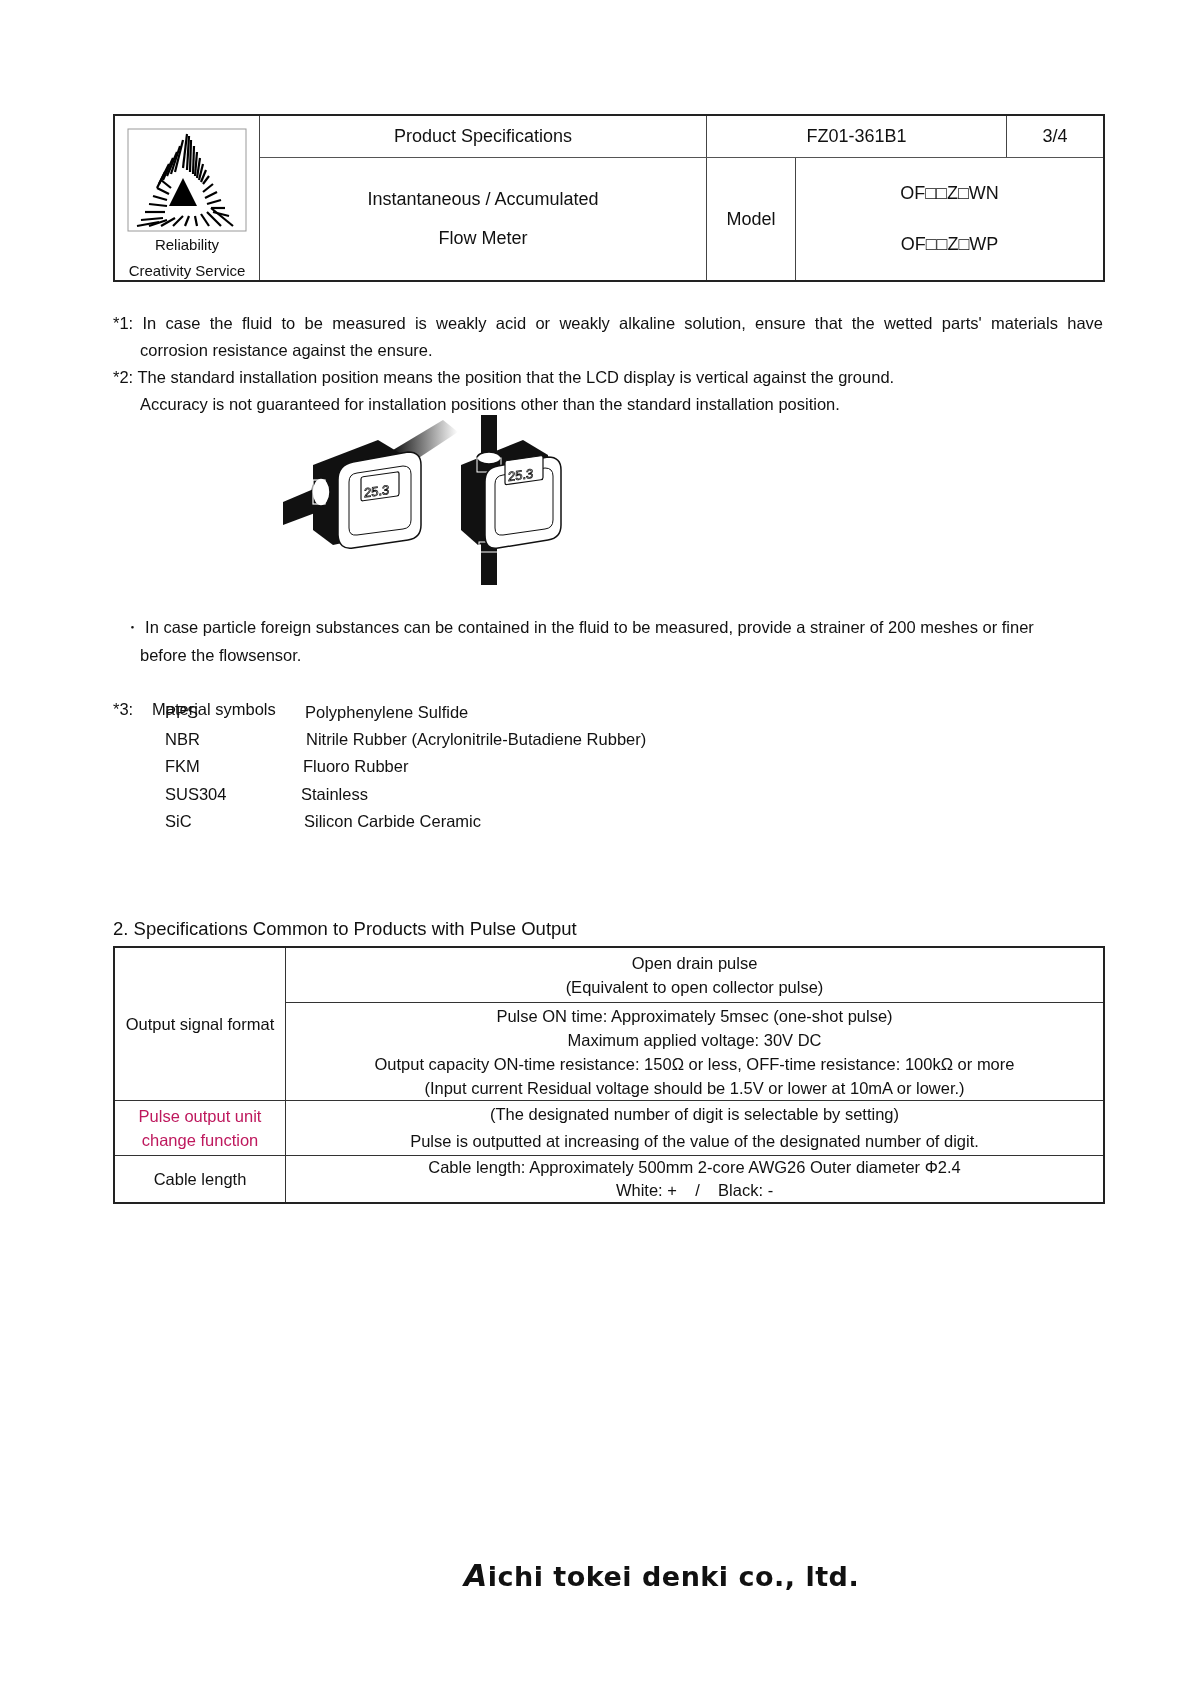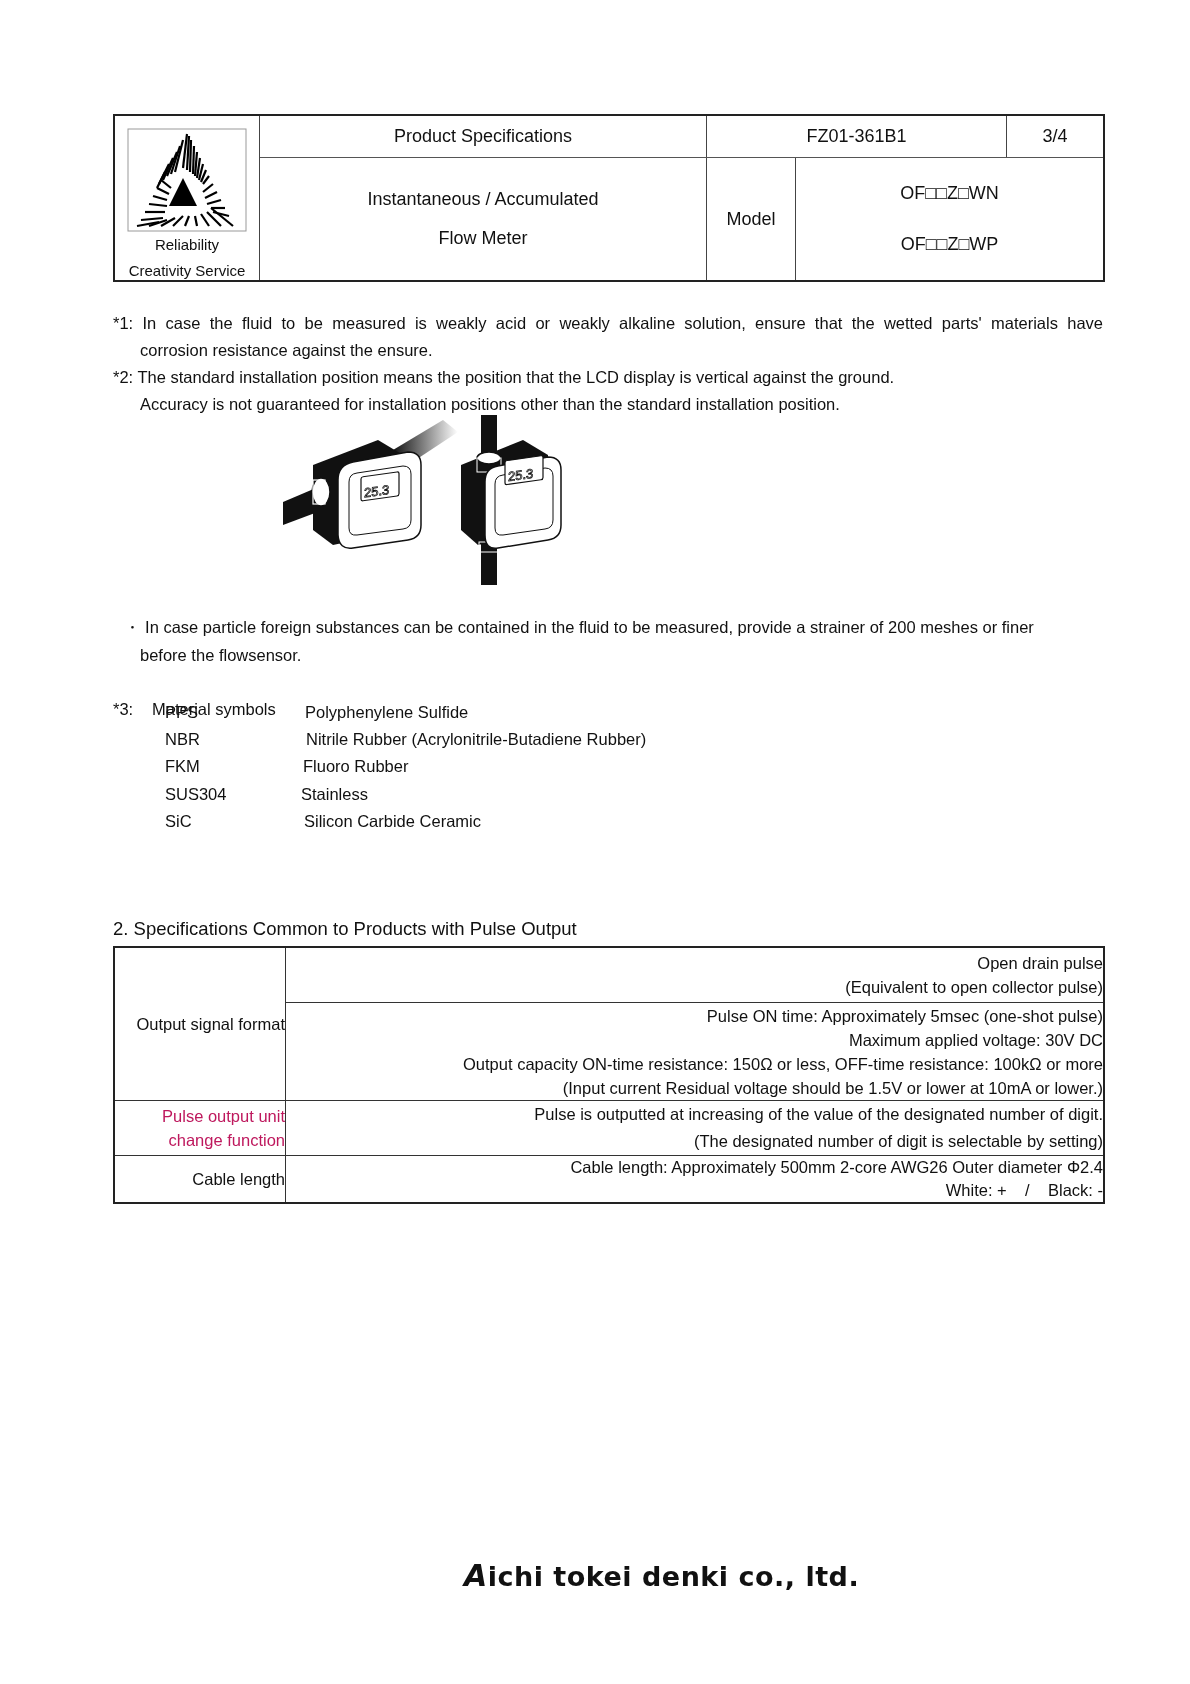--- a/index.html
+++ b/index.html
@@ -9,21 +9,21 @@
   .hdr { position:absolute; left:113px; top:114px; width:992px; height:168px; border:2px solid #222; box-sizing:border-box; }
   .hdr .cell { position:absolute; box-sizing:border-box; display:flex; align-items:center; justify-content:center; text-align:center; font-size:18px; }
   .vline { position:absolute; background:#444; width:1px; }
   .hline { position:absolute; background:#555; height:1px; }
   .logo-txt { font-size:15px; position:absolute; width:144px; text-align:center; left:0; }
   .note { position:absolute; font-size:16.5px; line-height:20px; white-space:nowrap;margin-top:24px; }
   .justify { text-align:justify; text-align-last:justify; white-space:normal; }
   .mat { position:absolute; font-size:16.5px; white-space:nowrap; }
   .sec-title { position:absolute; left:113px; top:918px; font-size:18.5px; }
   .ptable { position:absolute; left:113px; top:946px; width:992px; height:258px; border:2px solid #222; box-sizing:border-box; }
-  .pcell { position:absolute; box-sizing:border-box; text-align:center; font-size:16.5px; line-height:24px; display:flex; flex-direction:column; justify-content:center; align-items:flex-end; }
+  .pcell { position:absolute; box-sizing:border-box; text-align:center; font-size:16.5px; line-height:24px; display:flex; flex-direction:column; justify-content:center; align-items:center; }
   .gray { color:#be185d; }
   .footer { position:absolute; left:464px; top:1558px; font-family:"DejaVu Sans", sans-serif; font-weight:bold; font-size:27px; letter-spacing:0.5px; white-space:nowrap; }
 </style>
 </head>
 <body>
 
 <div class="hdr">
 
   <div class="cell" style="left:0;top:0;width:144px;height:164px;display:block;margin-top:8px;">
     <svg width="120" height="104" viewBox="0 0 120 104" style="position:absolute;left:12px;top:4px;">
@@ -168,22 +168,22 @@
     <span>Maximum applied voltage: 30V DC</span>
     <span>Output capacity ON-time resistance: 150Ω or less, OFF-time resistance: 100kΩ or more</span>
     <span>(Input current Residual voltage should be 1.5V or lower at 10mA or lower.)</span>
   </div>
 
   <div class="pcell gray" style="left:0;top:153px;width:170px;height:54px;">
     <span>Pulse output unit</span>
     <span>change function</span>
   </div>
   <div class="pcell" style="left:171px;top:153px;width:817px;height:54px;line-height:27px;">
+    <span>(The designated number of digit is selectable by setting)</span>
     <span>Pulse is outputted at increasing of the value of the designated number of digit.</span>
-    <span>(The designated number of digit is selectable by setting)</span>
   </div>
 
   <div class="pcell" style="left:0;top:208px;width:170px;height:46px;">Cable length</div>
   <div class="pcell" style="left:171px;top:208px;width:817px;height:46px;line-height:23px;">
     <span>Cable length: Approximately 500mm 2-core AWG26 Outer diameter Φ2.4</span>
     <span style="white-space:pre;">White: +    /    Black: -</span>
   </div>
 </div>
 
 <div class="footer">

